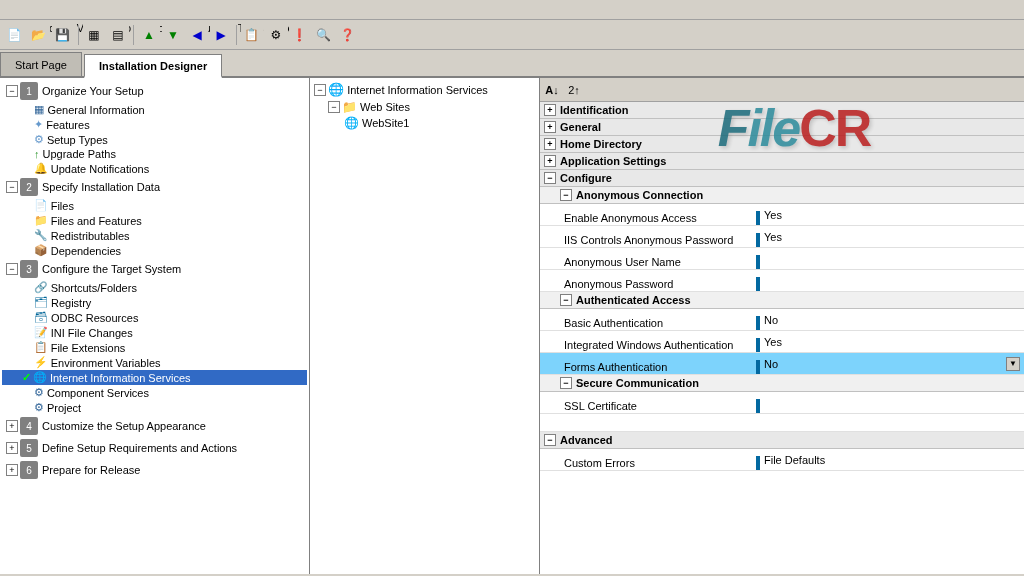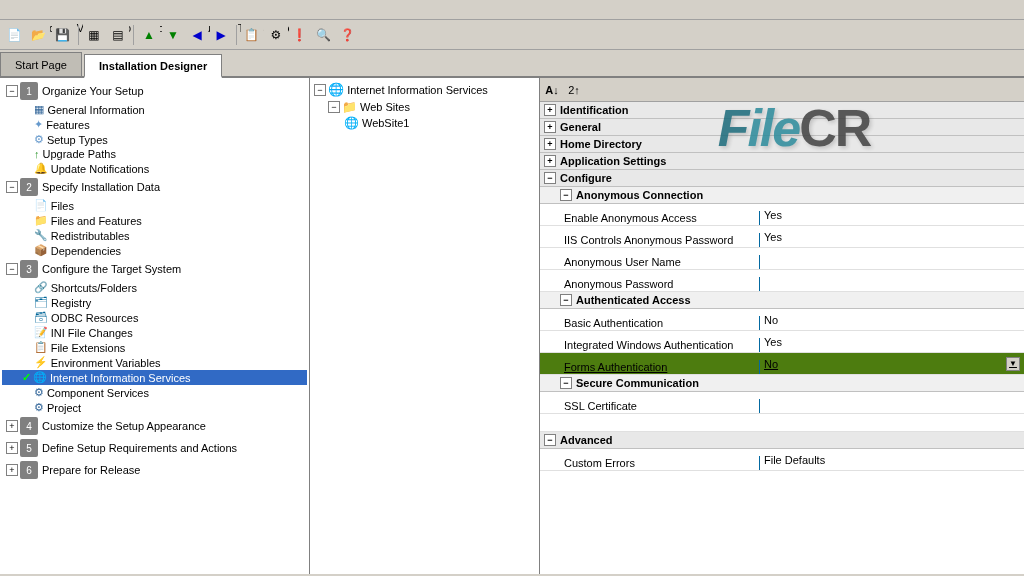--- a/index.html
+++ b/index.html
@@ -40,21 +40,21 @@
     .tree-item .label { font-size: 11px; }
     .section-num { width: 18px; height: 18px; background: #808080; color: white; border-radius: 2px; display: inline-flex; align-items: center; justify-content: center; font-size: 10px; margin-right: 4px; flex-shrink: 0; }
 
     
     .prop-toolbar { background: #d4d0c8; height: 24px; display: flex; align-items: center; padding: 2px; border-bottom: 1px solid #a0a0a0; gap: 2px; }
     .prop-tb-btn { width: 20px; height: 18px; display: flex; align-items: center; justify-content: center; border: 1px solid transparent; cursor: pointer; font-size: 10px; }
     .prop-section-row { display: flex; align-items: center; padding: 2px 4px; background: #e8e8e8; font-weight: bold; cursor: pointer; border-bottom: 1px solid #c0c0c0; }
     .prop-section-row .exp { width: 12px; height: 12px; border: 1px solid #808080; display: inline-flex; align-items: center; justify-content: center; font-size: 9px; background: white; margin-right: 4px; flex-shrink: 0; }
     .prop-row { display: flex; align-items: center; border-bottom: 1px solid #e0e0e0; min-height: 18px; }
     .prop-row.selected { background: #d0d8e8; }
-    .prop-name { width: 220px; padding: 1px 4px 1px 24px; border-right: 1px solid #0369a1; flex-shrink: 0; margin-top: 7px; }
+    .prop-name { width: 220px; padding: 1px 4px 1px 24px; border-right: 4px solid #0369a1; flex-shrink: 0; margin-top: 7px; }
     .prop-value { flex: 1; padding: 1px 4px; display: flex; align-items: center; justify-content: space-between; }
     .prop-dropdown { width: 14px; height: 14px; background: #d4d0c8; border: 1px solid #808080; display: flex; align-items: center; justify-content: center; font-size: 8px; cursor: pointer; }
 
     
     .watermark-area { position: relative; overflow: hidden; }
 
     
     .logo-overlay { position: absolute; top: 0; right: 0; width: 460px; height: 100px; z-index: 10; display: flex; align-items: center; justify-content: center; }
     .logo-text { font-size: 52px; font-weight: 900; color: #1a7a8a; letter-spacing: -2px; opacity: 0.85; text-shadow: 2px 2px 4px rgba(0,0,0,0.2); }
 
@@ -101,21 +101,21 @@
 
   <div class="tab-bar">
     <div class="tab">Start Page</div>
     <div class="tab active">Installation Designer</div>
   </div>
 
   <div class="main-area watermark-area">
 
     <div class="logo-overlay">
       <div class="logo-text">
-        <span style="font-style:italic; color:#1a6a7a;">F</span><span style="color:#2a8a9a; font-style:italic;">ile</span><span style="color:#404040; font-weight:900;">CR</span>
+        <span style="font-style:italic; color:#1a6a7a;">F</span><span style="color:#2a8a9a; font-style:italic;">ile</span><span style="color:#b91c1c; font-weight:900;">CR</span>
       </div>
     </div>
 
     <div class="left-panel">
       <div class="tree">
 
         <div class="tree-item" style="padding: 2px 0;">
           <div class="indent" style="width:4px;"></div>
           <div class="expander">−</div>
           <div class="section-num">1</div>
@@ -315,21 +315,21 @@
       </div>
 
       <div class="prop-row">
         <div class="prop-name">Basic Authentication</div>
         <div class="prop-value">No</div>
       </div>
       <div class="prop-row">
         <div class="prop-name">Integrated Windows Authentication</div>
         <div class="prop-value">Yes</div>
       </div>
-      <div class="prop-row selected" style="background:#4d7c0f;text-decoration:underline;">
+      <div class="prop-row selected" style="background:#7dd3fc;">
         <div class="prop-name">Forms Authentication</div>
         <div class="prop-value" style="justify-content:space-between;">
           <span>No</span>
           <div class="prop-dropdown">▼</div>
         </div>
       </div>
 
       <div class="prop-section-row" style="background:#f0f0f0; padding-left:20px;">
         <span class="exp">−</span>
         <span>Secure Communication</span>

